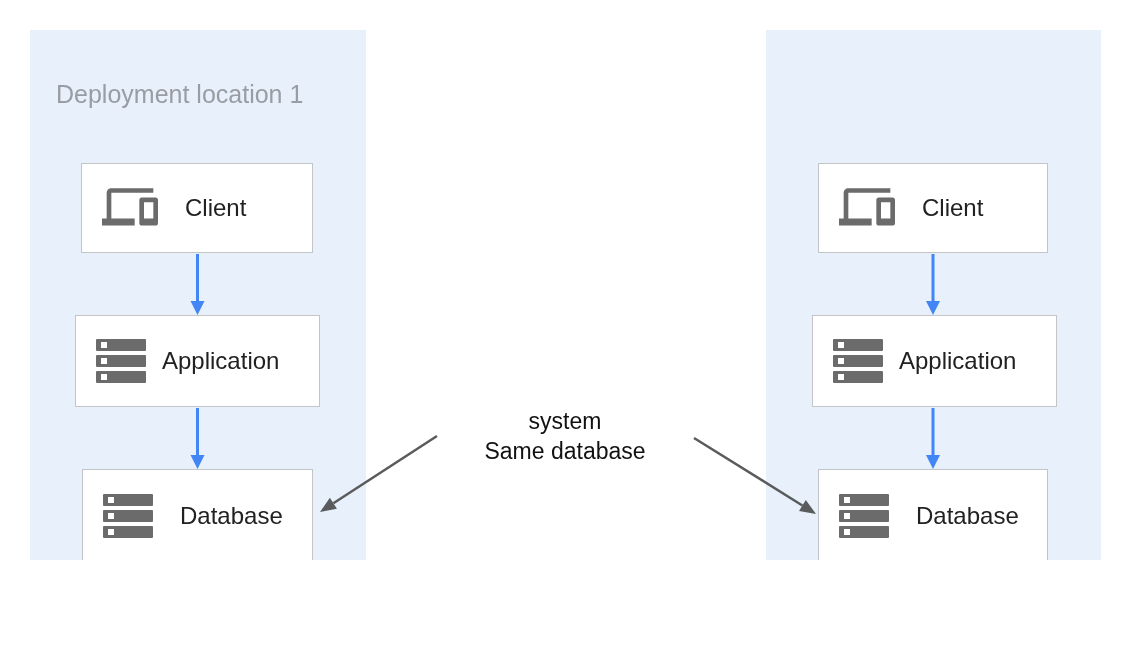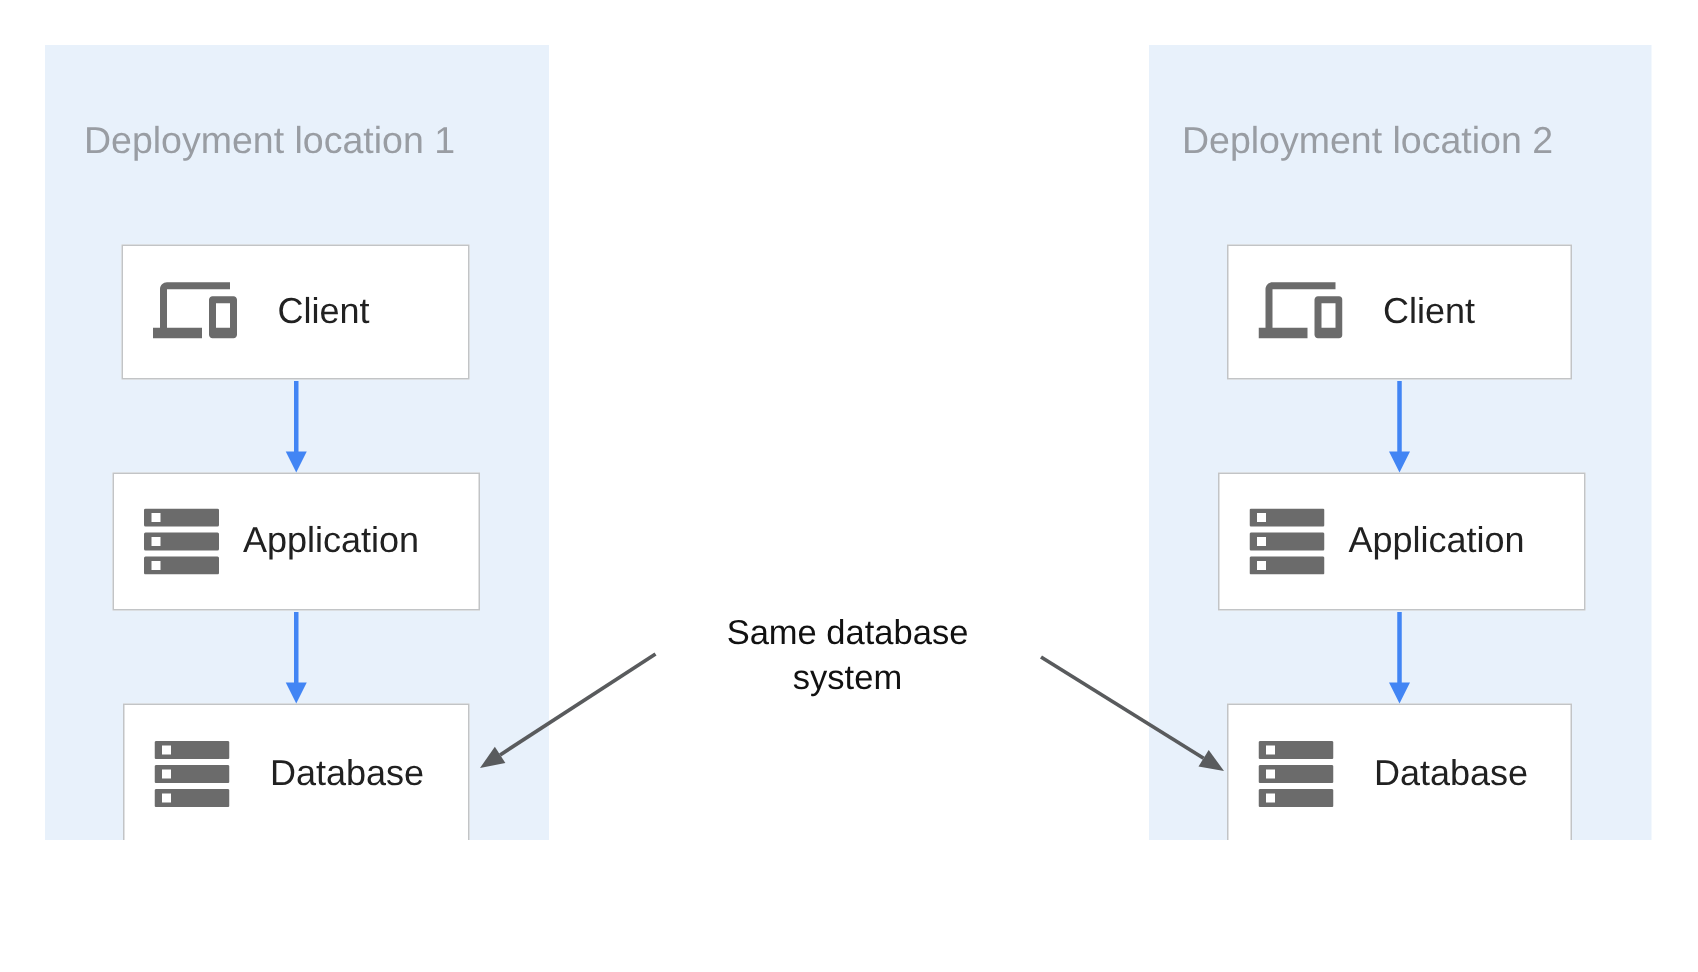--- a/index.html
+++ b/index.html
@@ -115,21 +115,20 @@
           <rect x="5" y="3" width="6" height="6"></rect>
           <rect x="5" y="19" width="6" height="6"></rect>
           <rect x="5" y="35" width="6" height="6"></rect>
         </g>
       </svg>
       <span class="node-label">Database</span>
     </div>
   </div>
 
   <div class="zone zone-2">
-    <div class="zone-title">Deployment location 2</div>
 
     <div class="node node-client">
       <svg class="node-icon" width="56" height="40" viewBox="0 4 24 17">
         <path fill="#6b6b6b" d="M4 6h18V4H4c-1.1 0-2 .9-2 2v11H0v3h14v-3H4V6zm19 2h-6c-.55 0-1 .45-1 1v10c0 .55.45 1 1 1h6c.55 0 1-.45 1-1V9c0-.55-.45-1-1-1zm-1 9h-4v-7h4v7z"></path>
       </svg>
       <span class="node-label">Client</span>
     </div>
 
     <div class="node node-application">
       <svg class="node-icon" width="50" height="44" viewBox="0 0 50 44">
@@ -191,17 +190,17 @@
       <polygon points="320,512 329.9,497.8 336.9,508.7" fill="#595b5d"></polygon>
     </g>
 
     <g>
       <line x1="694" y1="438" x2="802.4" y2="505.5" stroke="#595b5d" stroke-width="2.5"></line>
       <polygon points="816,514 799,511 805.8,500" fill="#595b5d"></polygon>
     </g>
   </svg>
 
   <div class="annotation">
+    <div>system</div>
     <div>Same database</div>
-    <div>system</div>
   </div>
 
 </div>
 
 </body></html>

